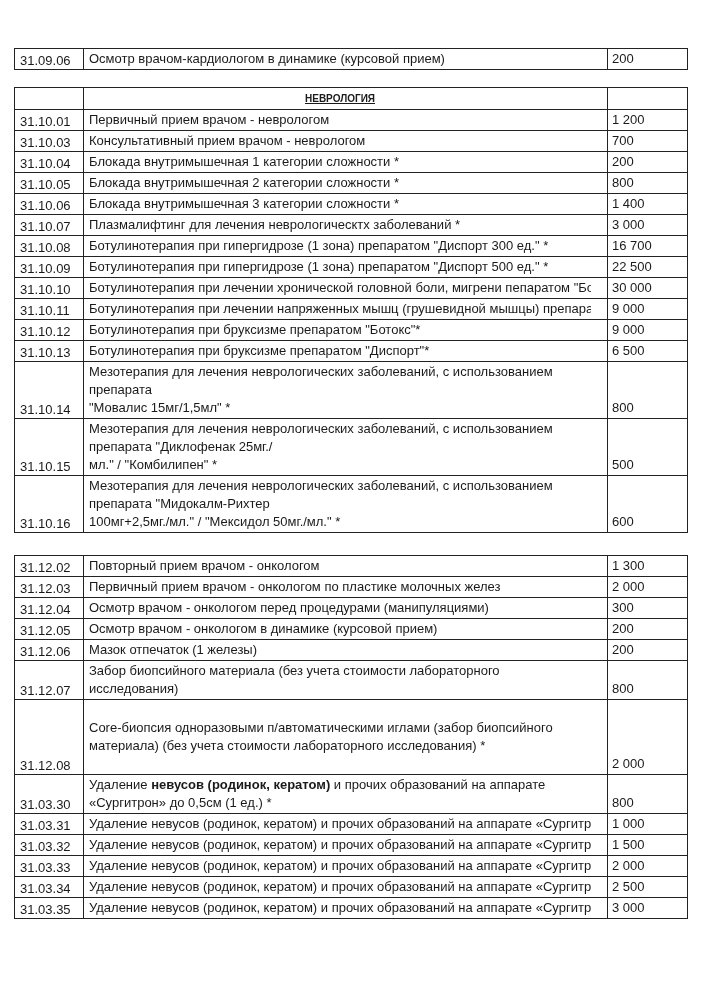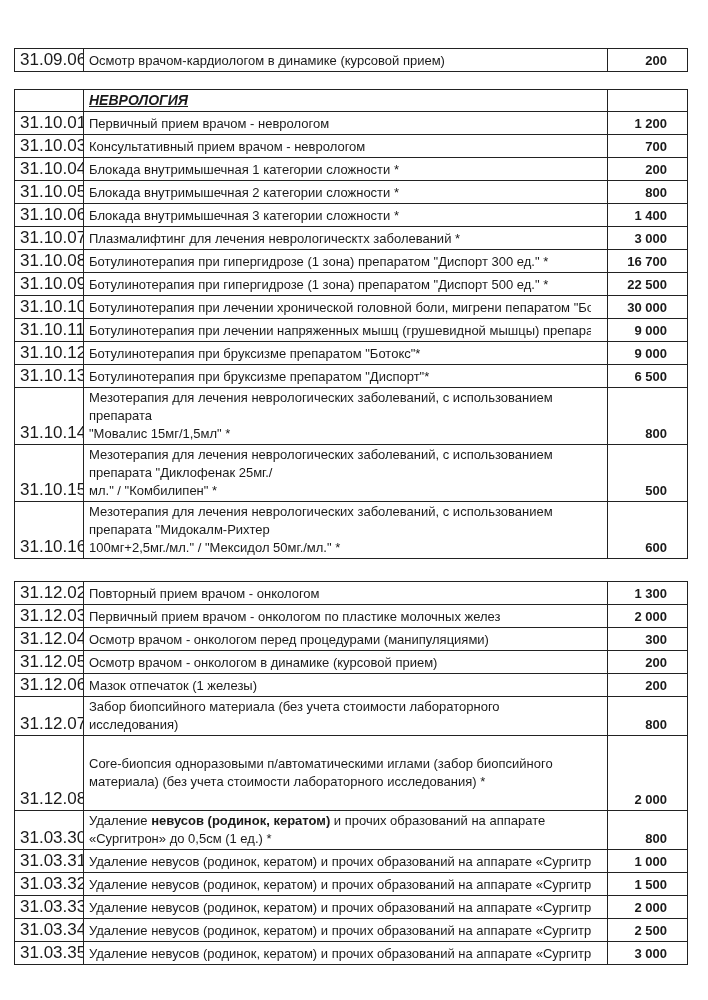--- a/index.html
+++ b/index.html
@@ -28,48 +28,47 @@
   td {
     border: 1px solid #222222;
     vertical-align: bottom;
     padding: 1px 4px;
     overflow: hidden;
   }
   col.col-code  { width: 69px; }
   col.col-desc  { width: 524px; }
   col.col-price { width: 80px; }
   .code-cell {
-    font-size: 17px;
+    font-size: 13px;
     white-space: nowrap;
     padding-left: 5px;
   }
   .desc-cell { padding-left: 5px; padding-right: 16px; }
   .desc-cell .line {
     font-size: 13px;
     line-height: 18px;
     min-height: 18px;
     white-space: nowrap;
     overflow: hidden;
   }
   .desc-cell .bi { font-weight: bold; }
   .price-cell {
     font-size: 13px;
-    font-weight: bold;
-    text-align: right;
+    font-weight: normal;
     padding-right: 20px;
     white-space: nowrap;
     line-height: 18px;
   }
   .section-title {
     display: block;
-    font-size: 14px;
+    text-align: center;
+    font-size: 10px;
     font-weight: bold;
     text-decoration: underline;
     line-height: 19px;
-    font-style: italic;
   }
 </style>
 </head>
 <body>
 
 <div class="page">
 
   <table class="price-table gap-after-small">
     <colgroup>
         <col class="col-code">

